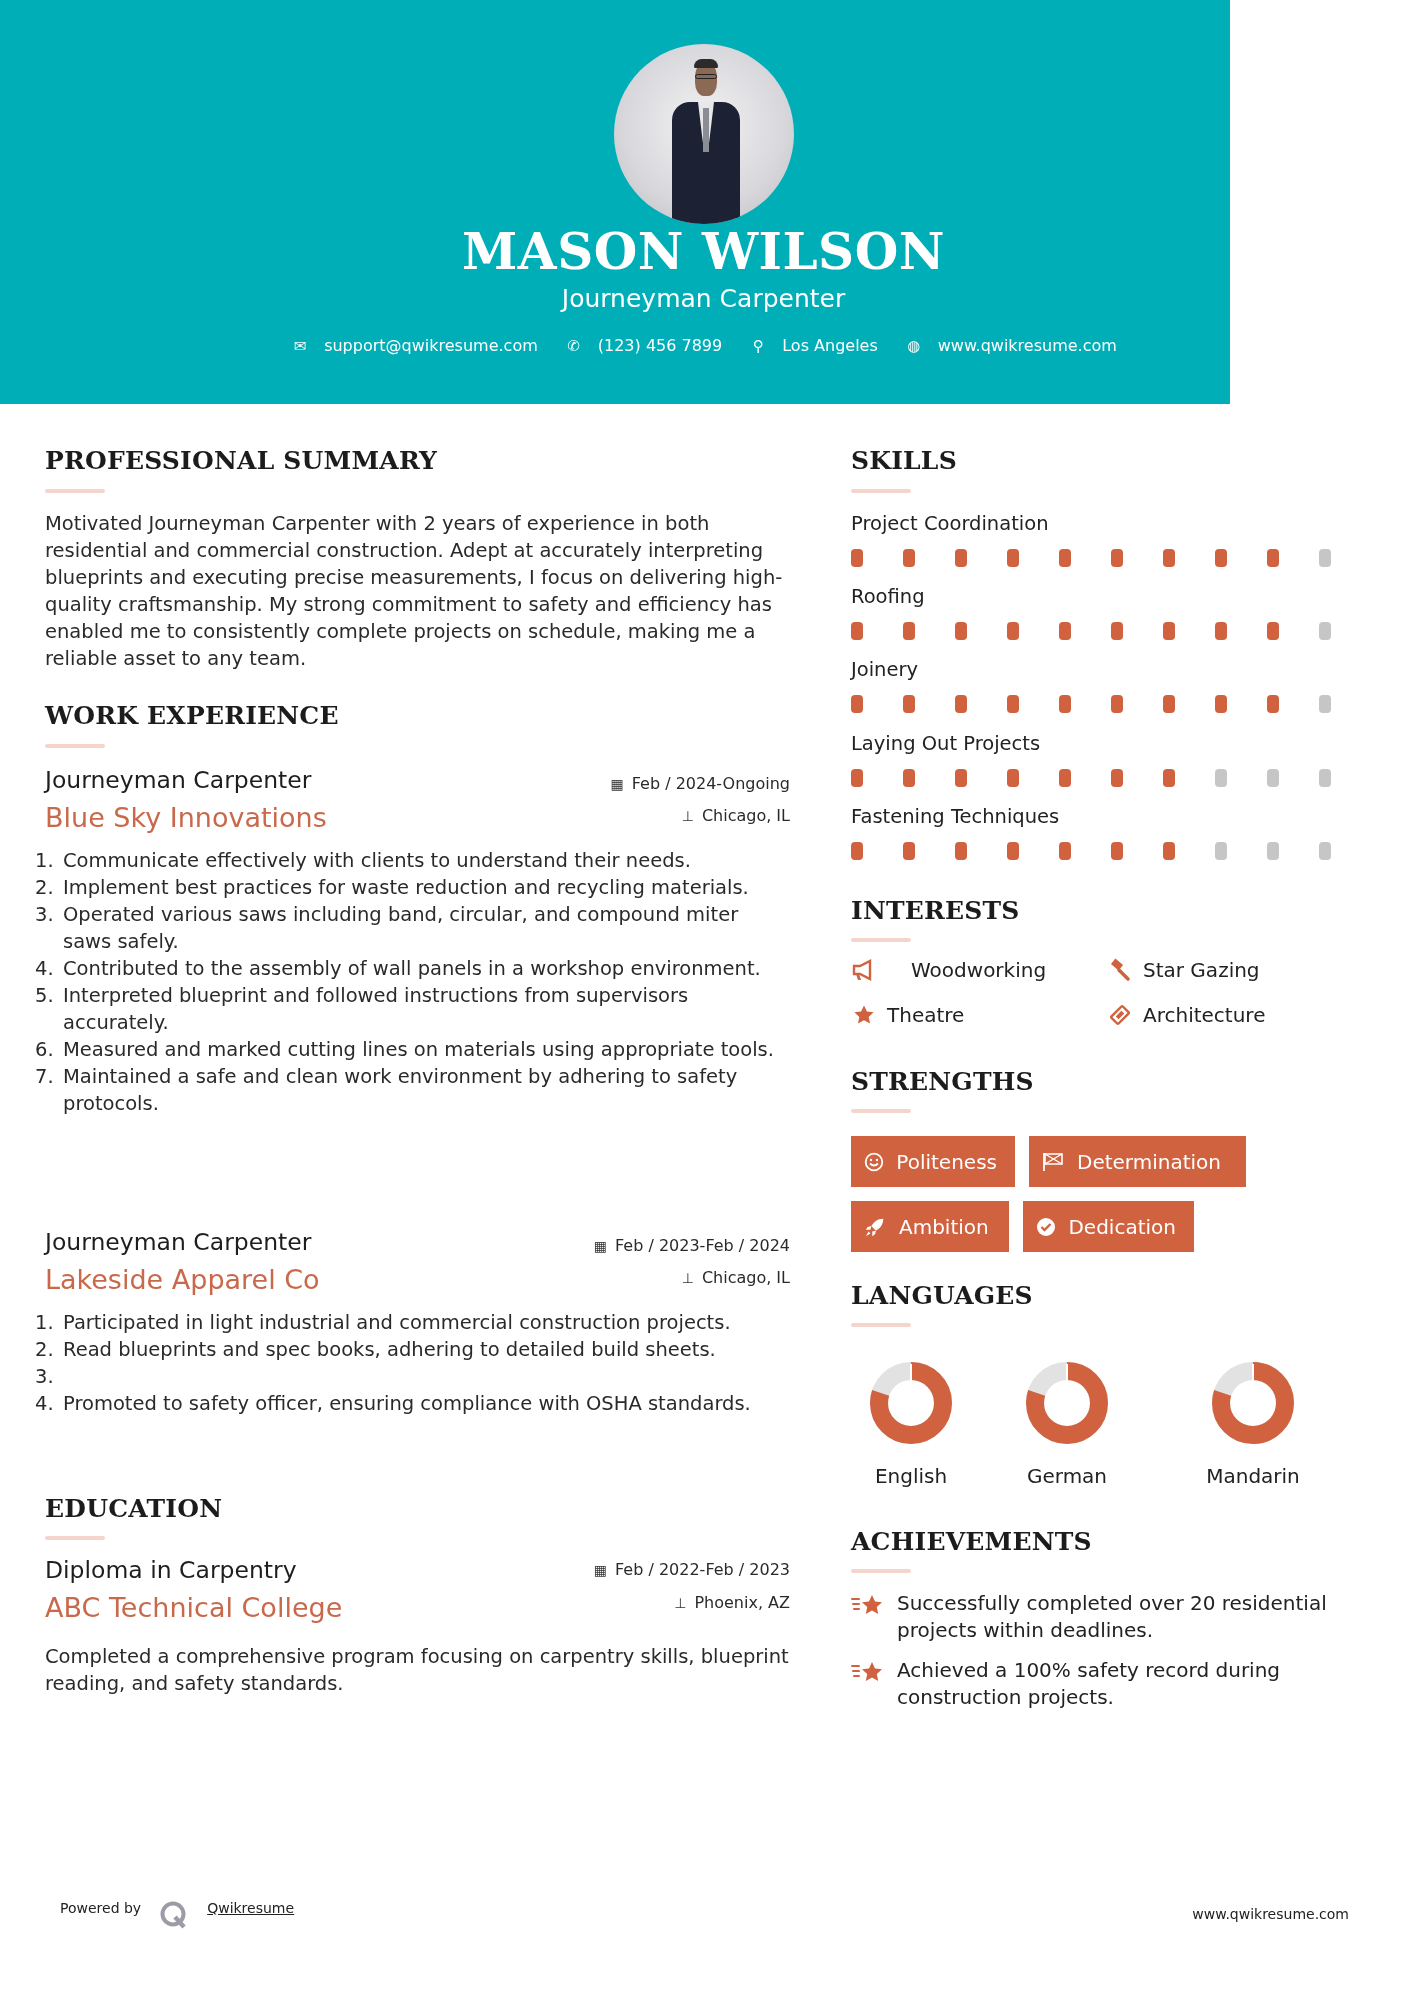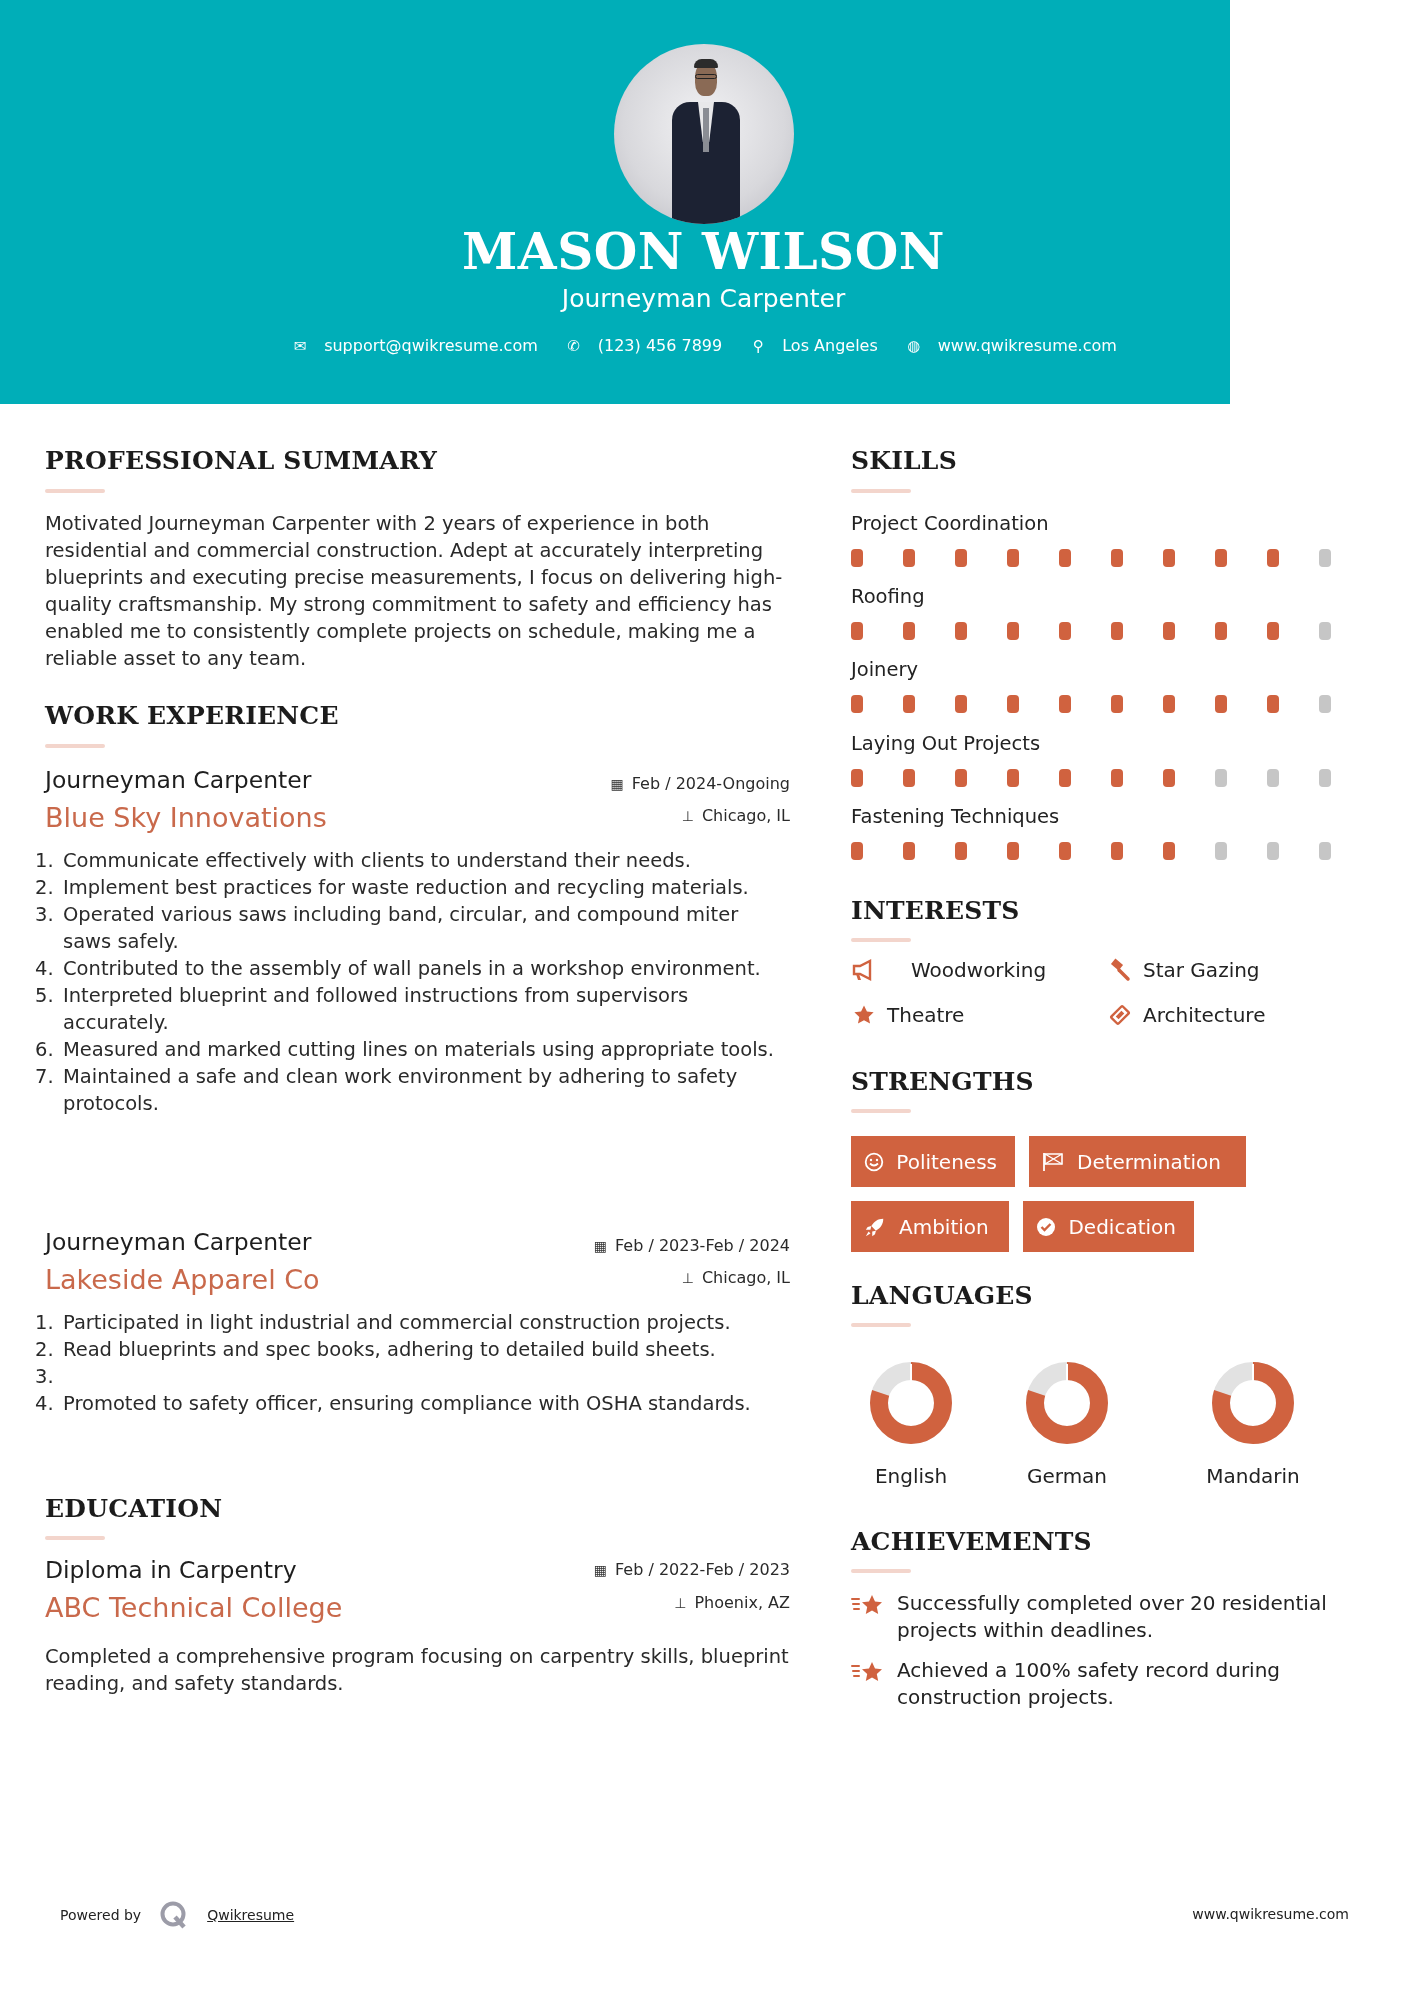--- a/index.html
+++ b/index.html
@@ -59,21 +59,21 @@
   .langs { position: absolute; left: 851px; top: 1360px; width: 520px; }
   .lang { position: absolute; width: 120px; text-align: center; }
   .lang svg { display: block; margin: 0 auto; }
   .lang-name { font-size: 20px; color: #222; margin-top: 18px; }
 
   .ach { position: absolute; left: 851px; width: 520px; display: flex; }
   .ach .ai { width: 34px; flex: none; margin-right: 12px; margin-top: 2px; }
   .ach .at { font-size: 20px; line-height: 27px; color: #222; }
 
   
-  .footer-left { position: absolute; left: 60px; top: 1900px; display: flex; align-items: center; font-size: 14px; color: #222; }
+  .footer-left { position: absolute; left: 60px; top: 1900px; display: flex; align-items: flex-start; font-size: 14px; color: #222; }
   .footer-left .q { width: 30px; height: 30px; margin: 0 18px; }
   .footer-left a { color: #222; text-decoration: underline; }
   .footer-right { position: absolute; right: 58px; top: 1906px; font-size: 14px; color: #222; }
 </style>
 </head>
 <body>
 
 <div class="header">
   <div class="photo">
     <div class="body"></div>

